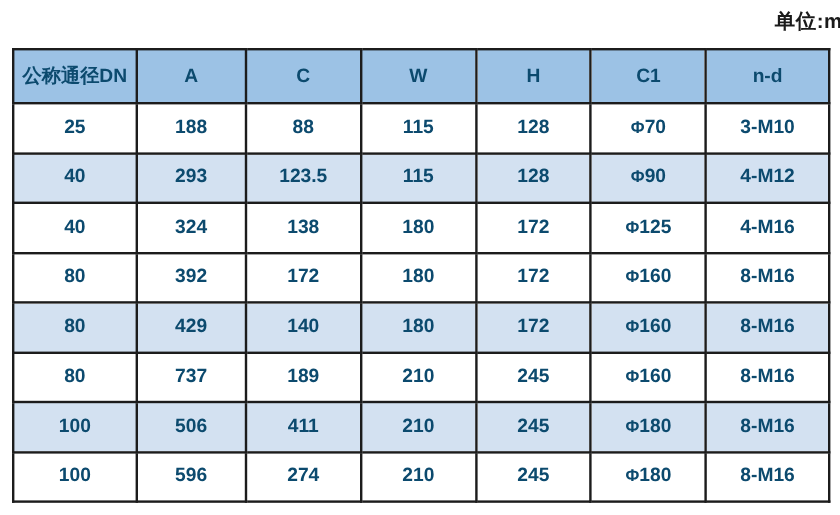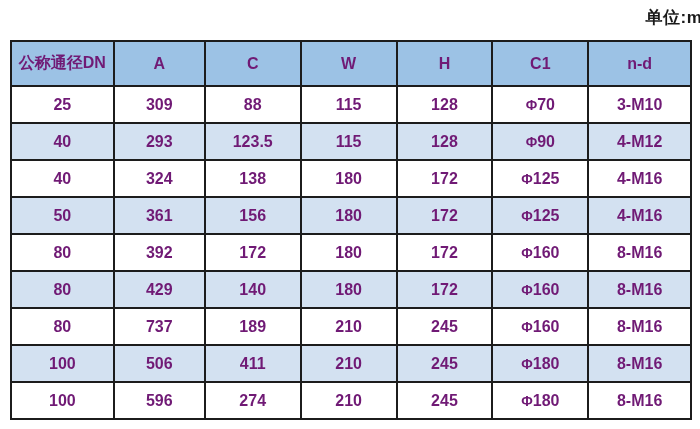--- a/index.html
+++ b/index.html
@@ -28,21 +28,21 @@
   table.spec-table {
     position: absolute;
     left: 10px;
     top: 40px;
     width: 682px;
     height: 379px;
     border-collapse: collapse;
     table-layout: fixed;
     font-size: 16px;
     font-weight: 600;
-    color: #701a75;
+    color: #0c4a6e;
   }
   table.spec-table th,
   table.spec-table td {
     border: 2px solid #1c1c1c;
     text-align: center;
     vertical-align: middle;
     padding: 0;
     overflow: hidden;
     white-space: nowrap;
   }
@@ -89,49 +89,40 @@
           <th>C</th>
           <th>W</th>
           <th>H</th>
           <th>C1</th>
           <th>n-d</th>
         </tr>
     </thead>
     <tbody>
         <tr>
           <td>25</td>
-          <td>309</td>
+          <td>188</td>
           <td>88</td>
           <td>115</td>
           <td>128</td>
           <td><span class="phi">Φ</span>70</td>
           <td>3-M10</td>
         </tr>
         <tr class="alt">
           <td>40</td>
           <td>293</td>
           <td>123.5</td>
           <td>115</td>
           <td>128</td>
           <td><span class="phi">Φ</span>90</td>
           <td>4-M12</td>
         </tr>
         <tr>
           <td>40</td>
           <td>324</td>
           <td>138</td>
-          <td>180</td>
-          <td>172</td>
-          <td><span class="phi">Φ</span>125</td>
-          <td>4-M16</td>
-        </tr>
-        <tr class="alt">
-          <td>50</td>
-          <td>361</td>
-          <td>156</td>
           <td>180</td>
           <td>172</td>
           <td><span class="phi">Φ</span>125</td>
           <td>4-M16</td>
         </tr>
         <tr>
           <td>80</td>
           <td>392</td>
           <td>172</td>
           <td>180</td>

